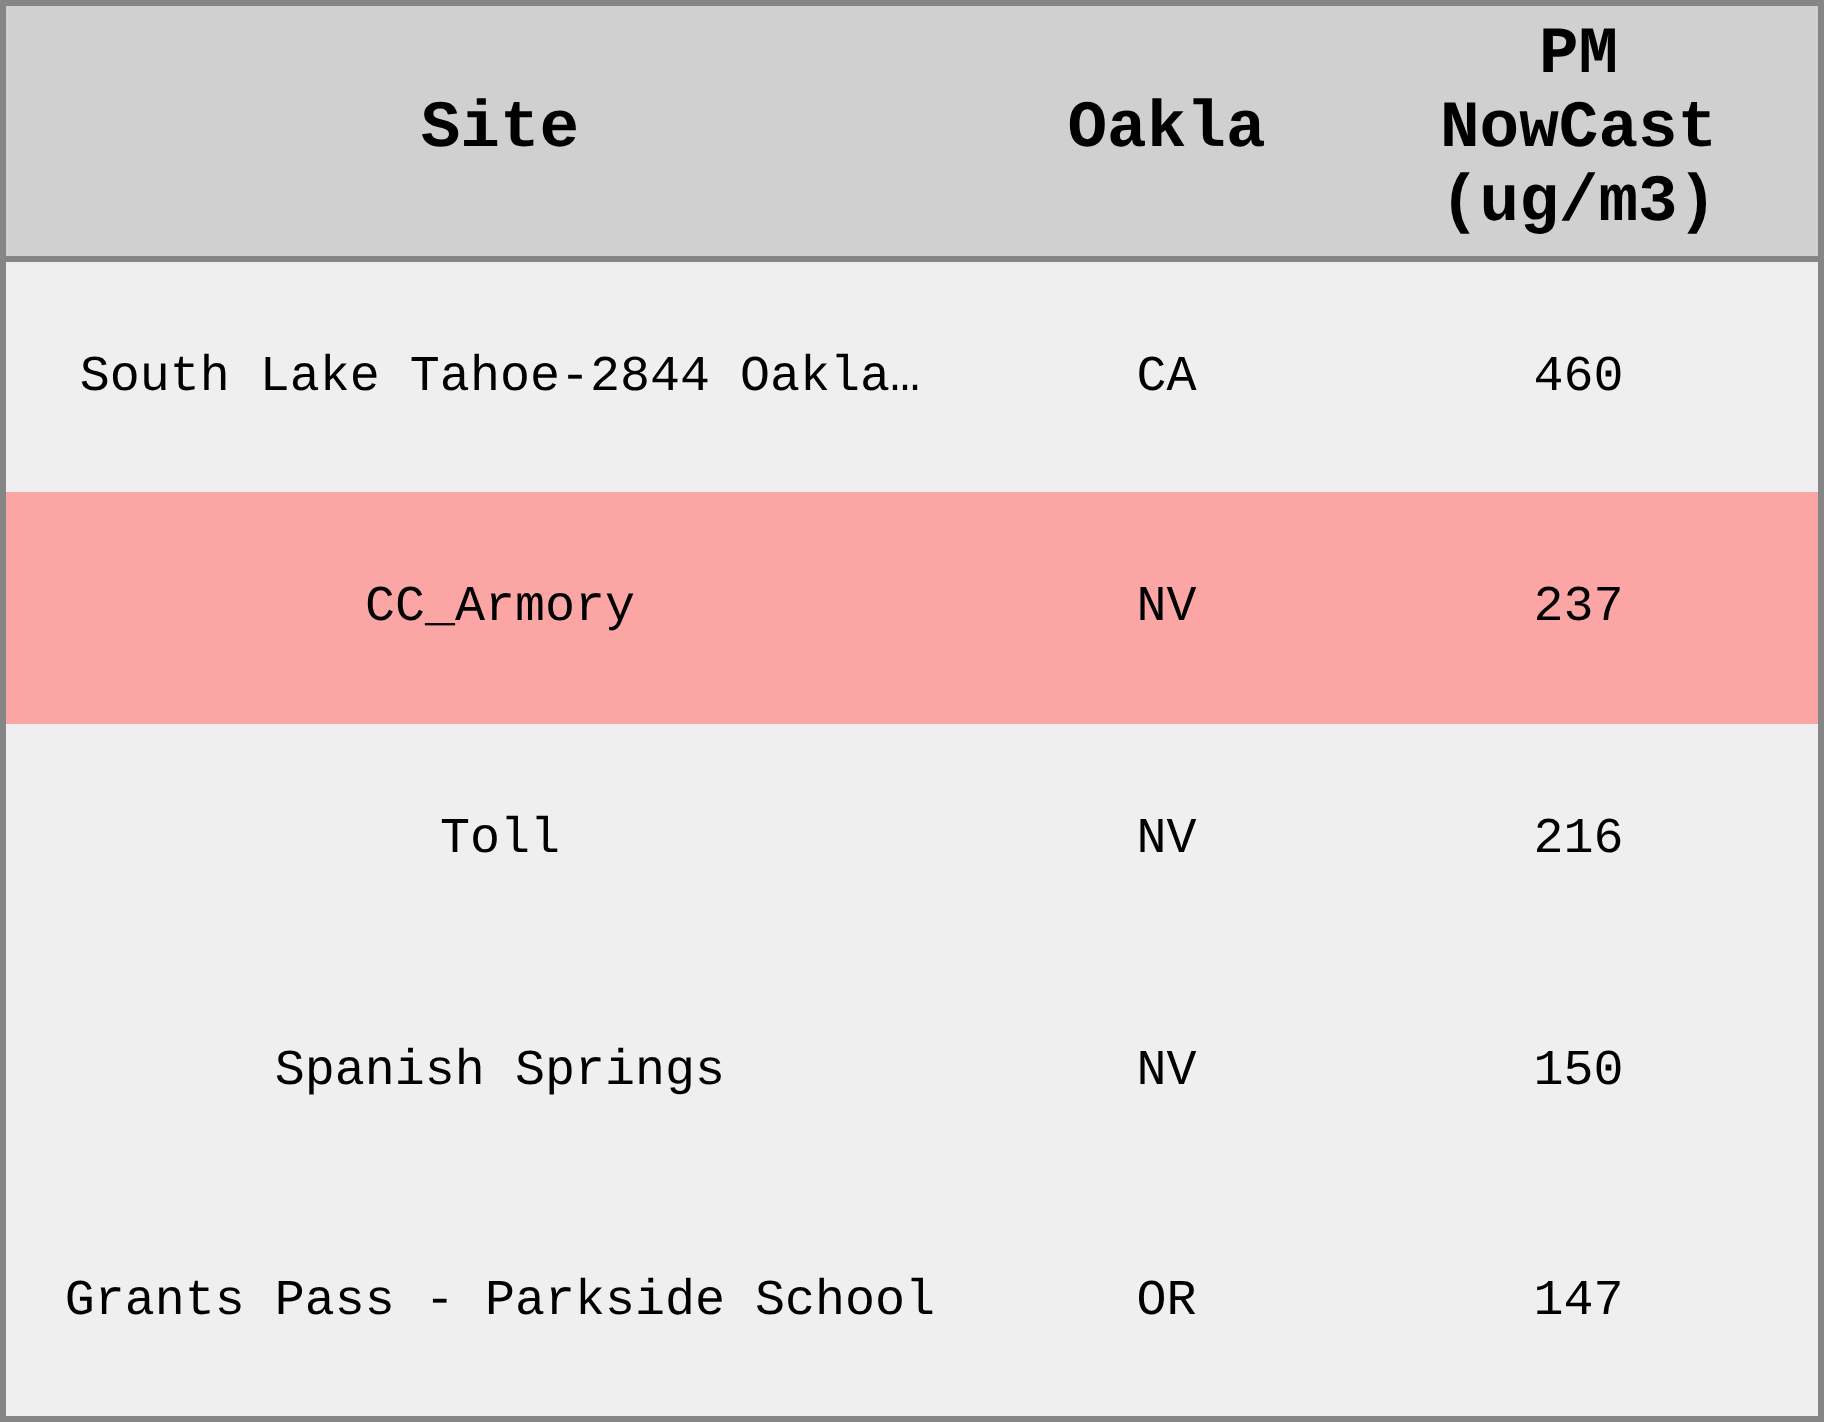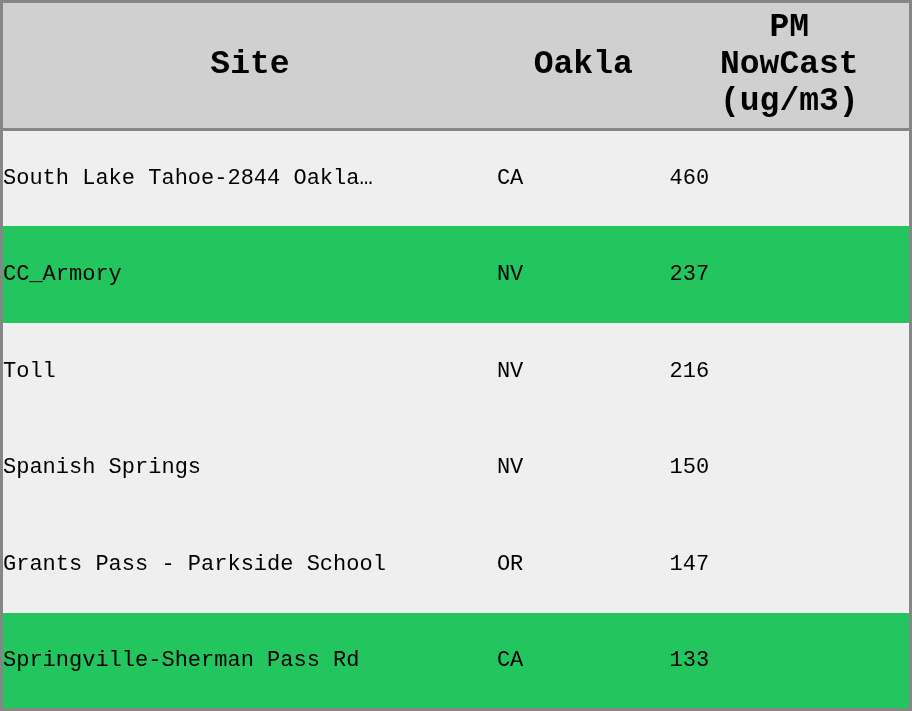--- a/index.html
+++ b/index.html
@@ -39,24 +39,24 @@
     line-height: 1.12;
     padding: 0;
   }
   th.pm-header {
     white-space: pre-line;
   }
   tbody tr {
     height: 58px;
   }
   tbody tr.row-odd  { background: #efefef; }
-  tbody tr.row-even { background: #22c55e; }
+  tbody tr.row-even { background: #fca5a5; }
   td {
-    font-size: 22px;
-    text-align: left;
+    font-size: 25px;
+    text-align: center;
     vertical-align: middle;
     padding: 0;
     overflow: hidden;
     white-space: nowrap;
   }
 </style>
 </head>
 <body>
 
 <div class="table-frame">
@@ -94,20 +94,15 @@
         <tr class="row-odd">
           <td>Spanish Springs</td>
           <td>NV</td>
           <td>150</td>
         </tr>
         <tr class="row-odd">
           <td>Grants Pass - Parkside School</td>
           <td>OR</td>
           <td>147</td>
         </tr>
-        <tr class="row-even">
-          <td>Springville-Sherman Pass Rd</td>
-          <td>CA</td>
-          <td>133</td>
-        </tr>
       </tbody>
   </table>
 </div>
 
 </body></html>

